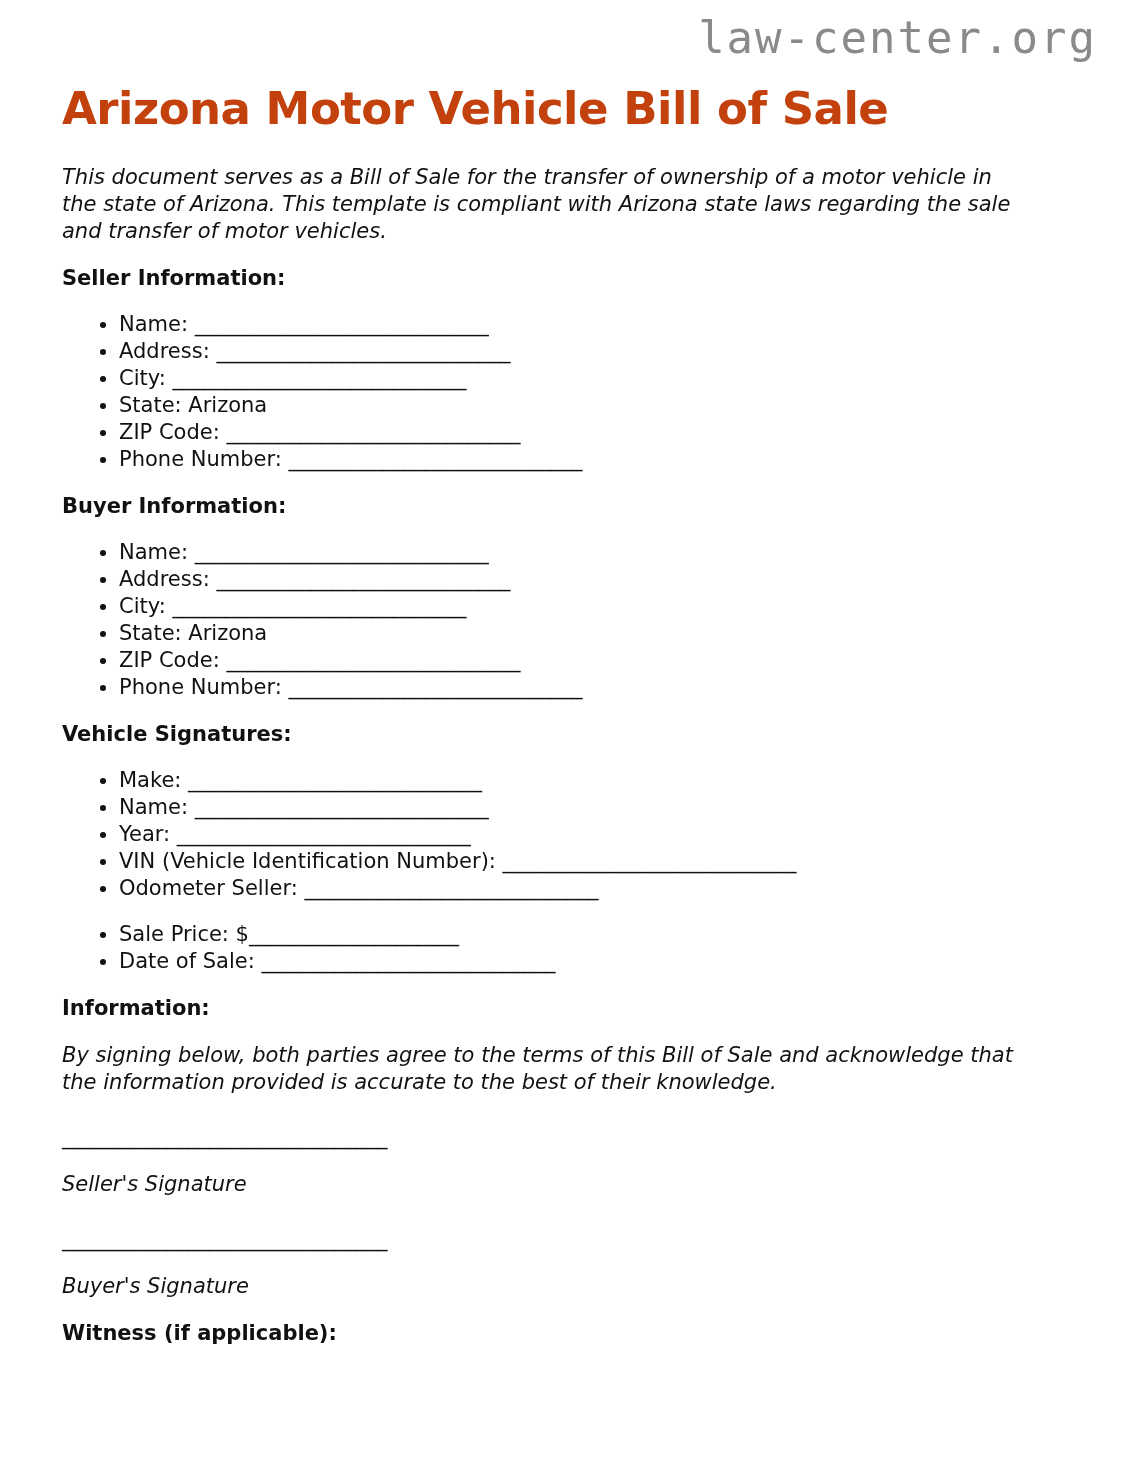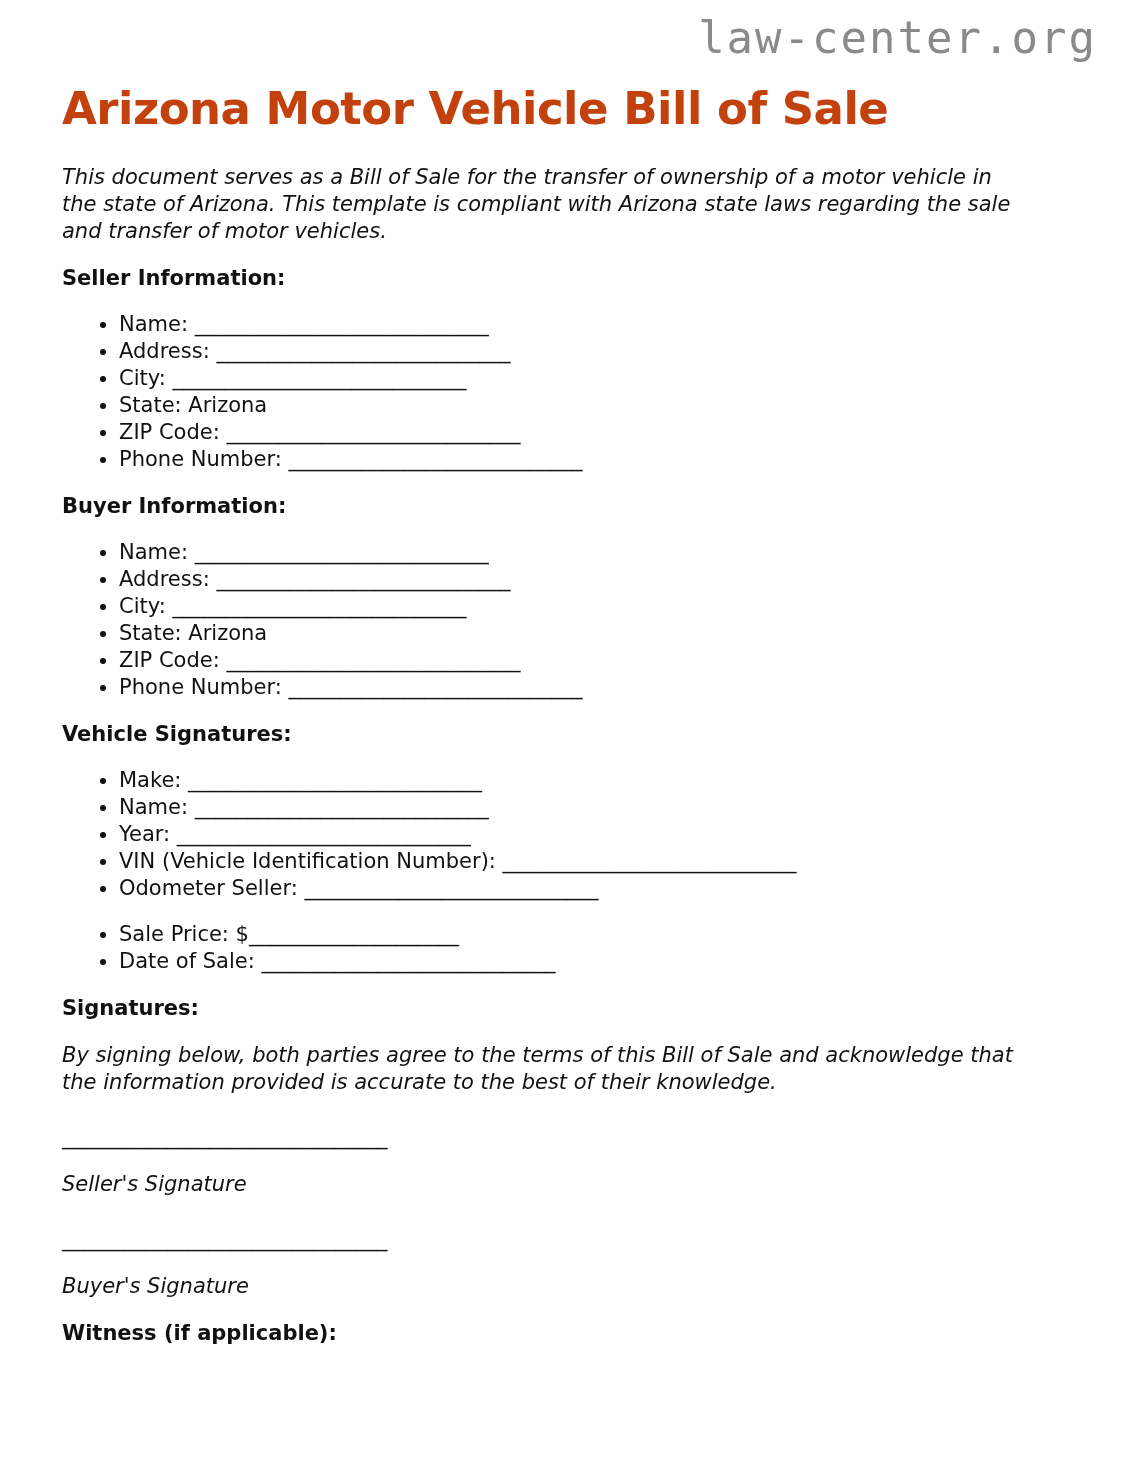--- a/index.html
+++ b/index.html
@@ -114,21 +114,21 @@
     <li>Year: ____________________________</li>
     <li>VIN (Vehicle Identification Number): ____________________________</li>
     <li>Odometer Seller: ____________________________</li>
   </ul>
 
   <ul class="field-list">
     <li>Sale Price: $____________________</li>
     <li>Date of Sale: ____________________________</li>
   </ul>
 
-  <h2 class="sec-heading">Signatures:</h2>
+  <h2 class="sec-heading">Information:</h2>
   <p class="agreement">By signing below, both parties agree to the terms of this Bill of Sale and acknowledge that
 the information provided is accurate to the best of their knowledge.</p>
 
   <p class="sig-line">_______________________________</p>
   <p class="sig-label">Seller's Signature</p>
 
   <p class="sig-line">_______________________________</p>
   <p class="sig-label">Buyer's Signature</p>
 
   <h2 class="sec-heading">Witness (if applicable):</h2>

